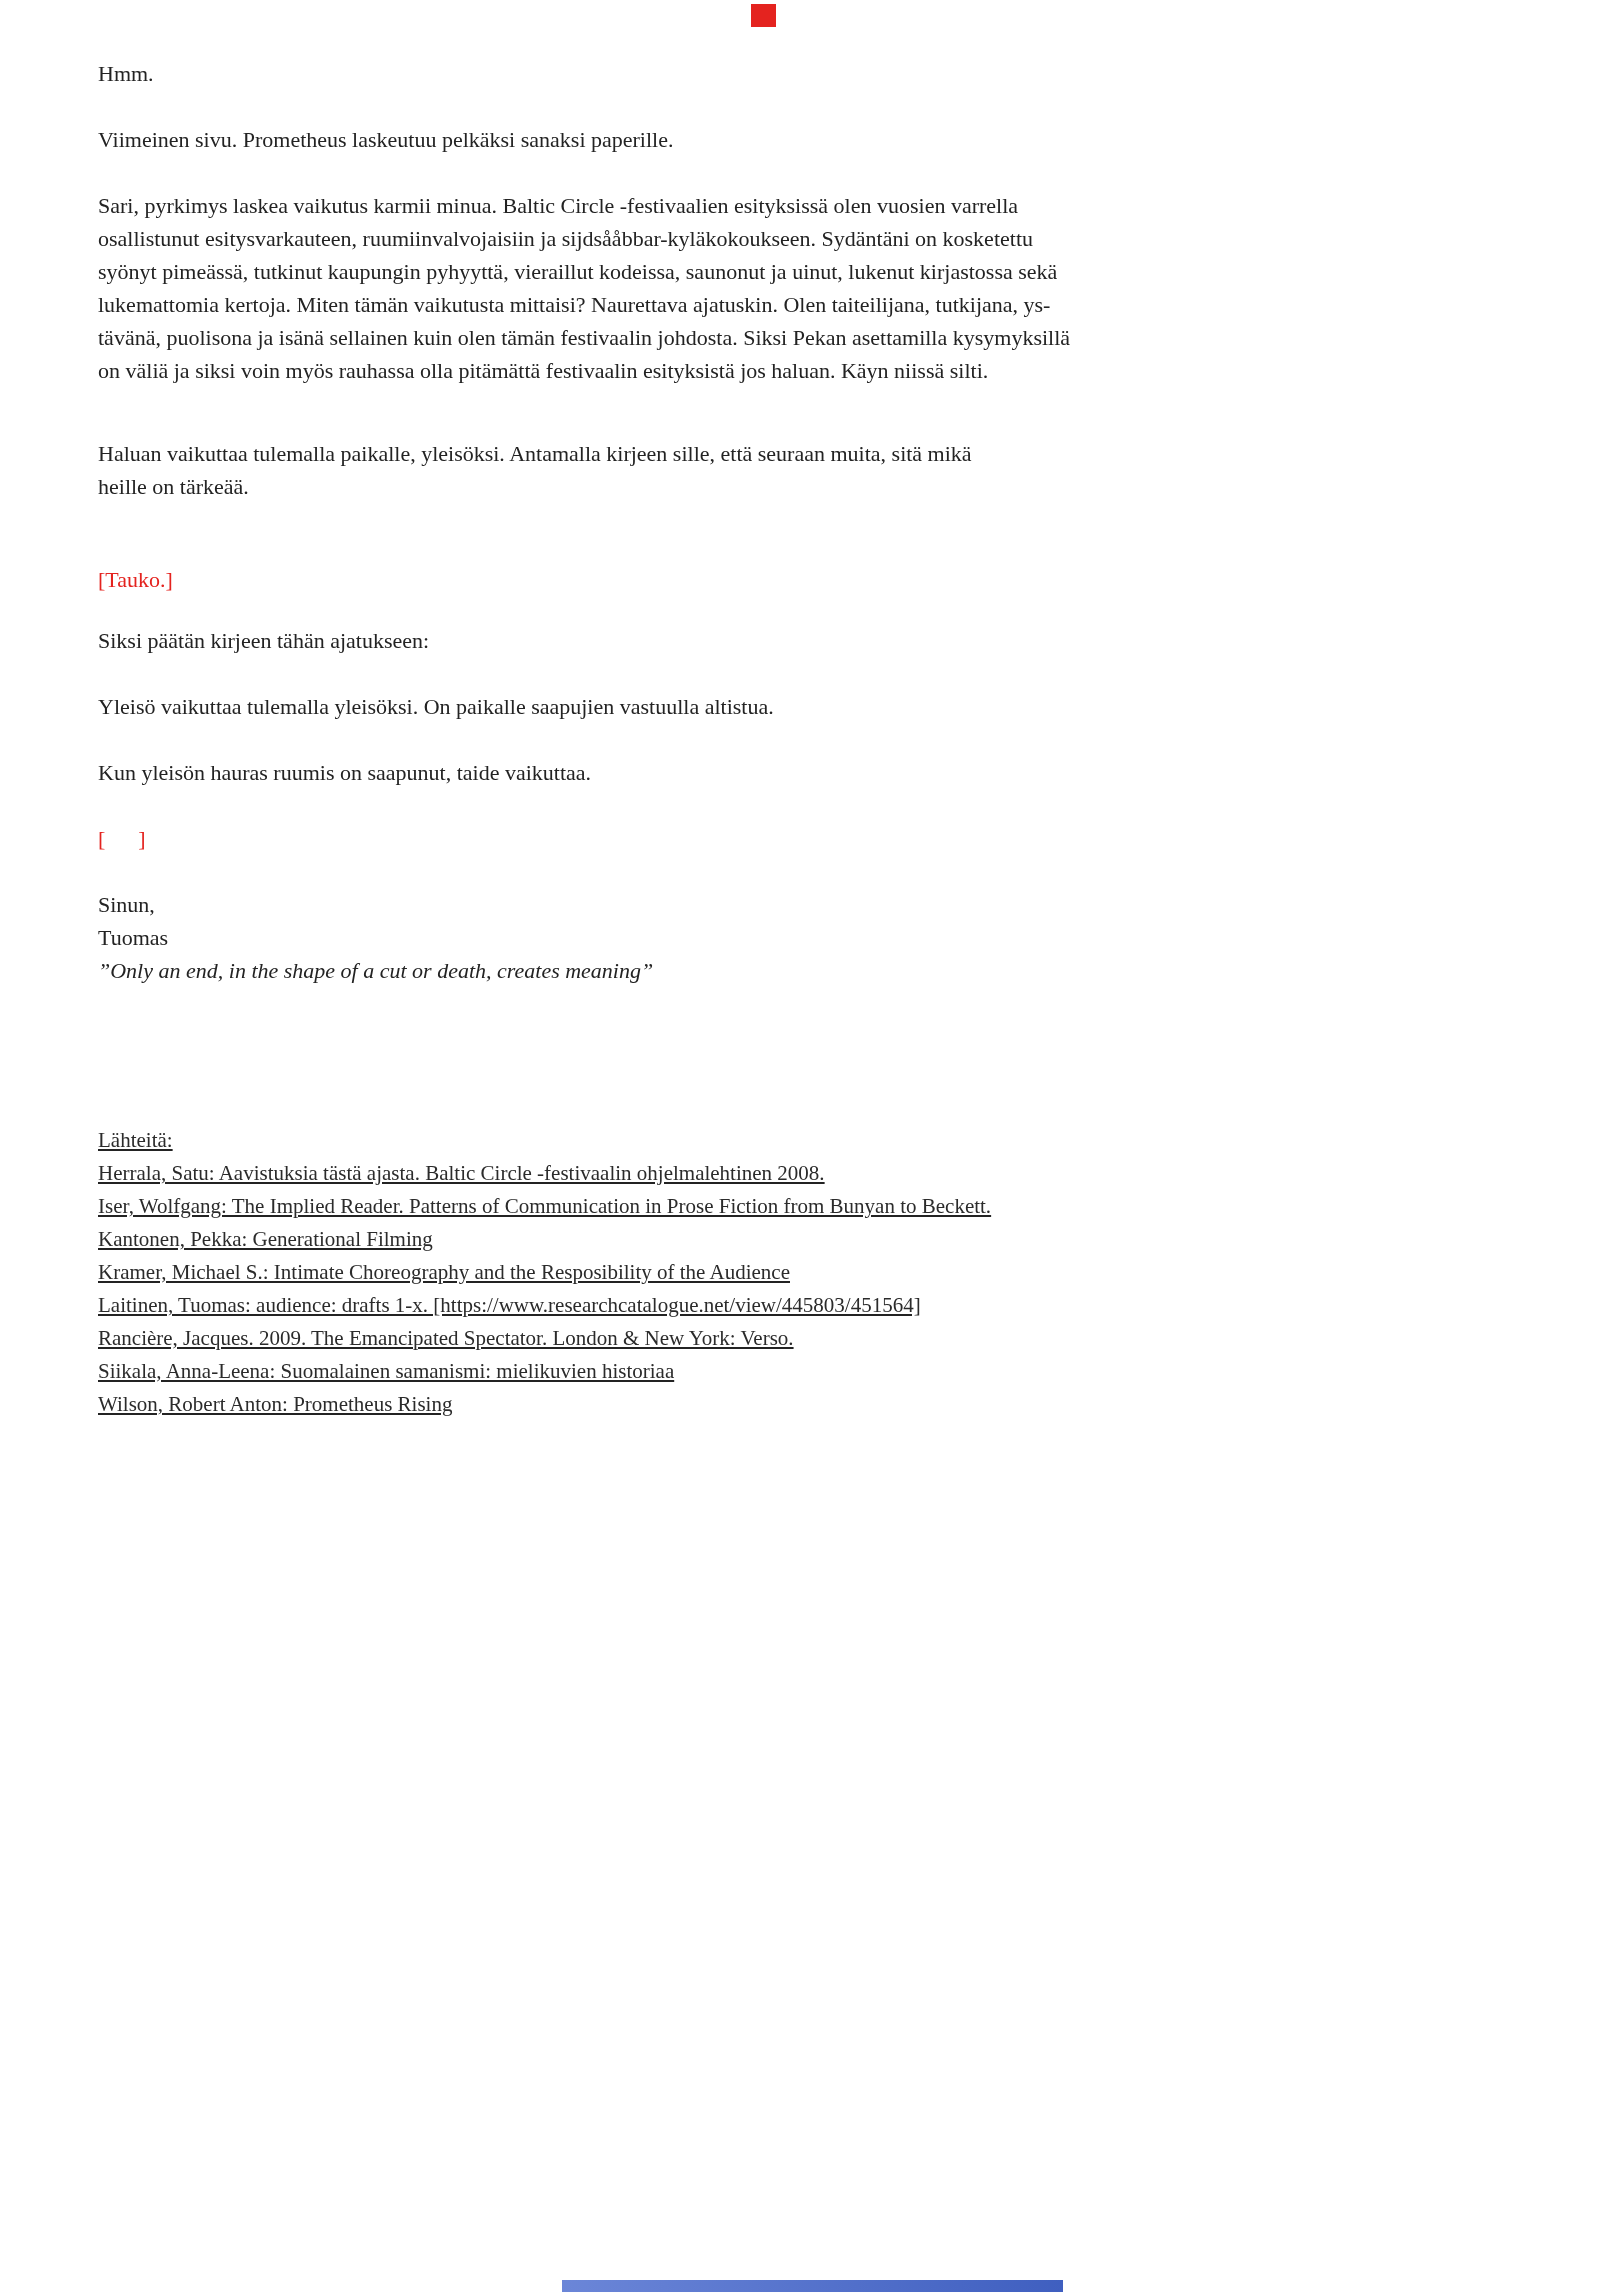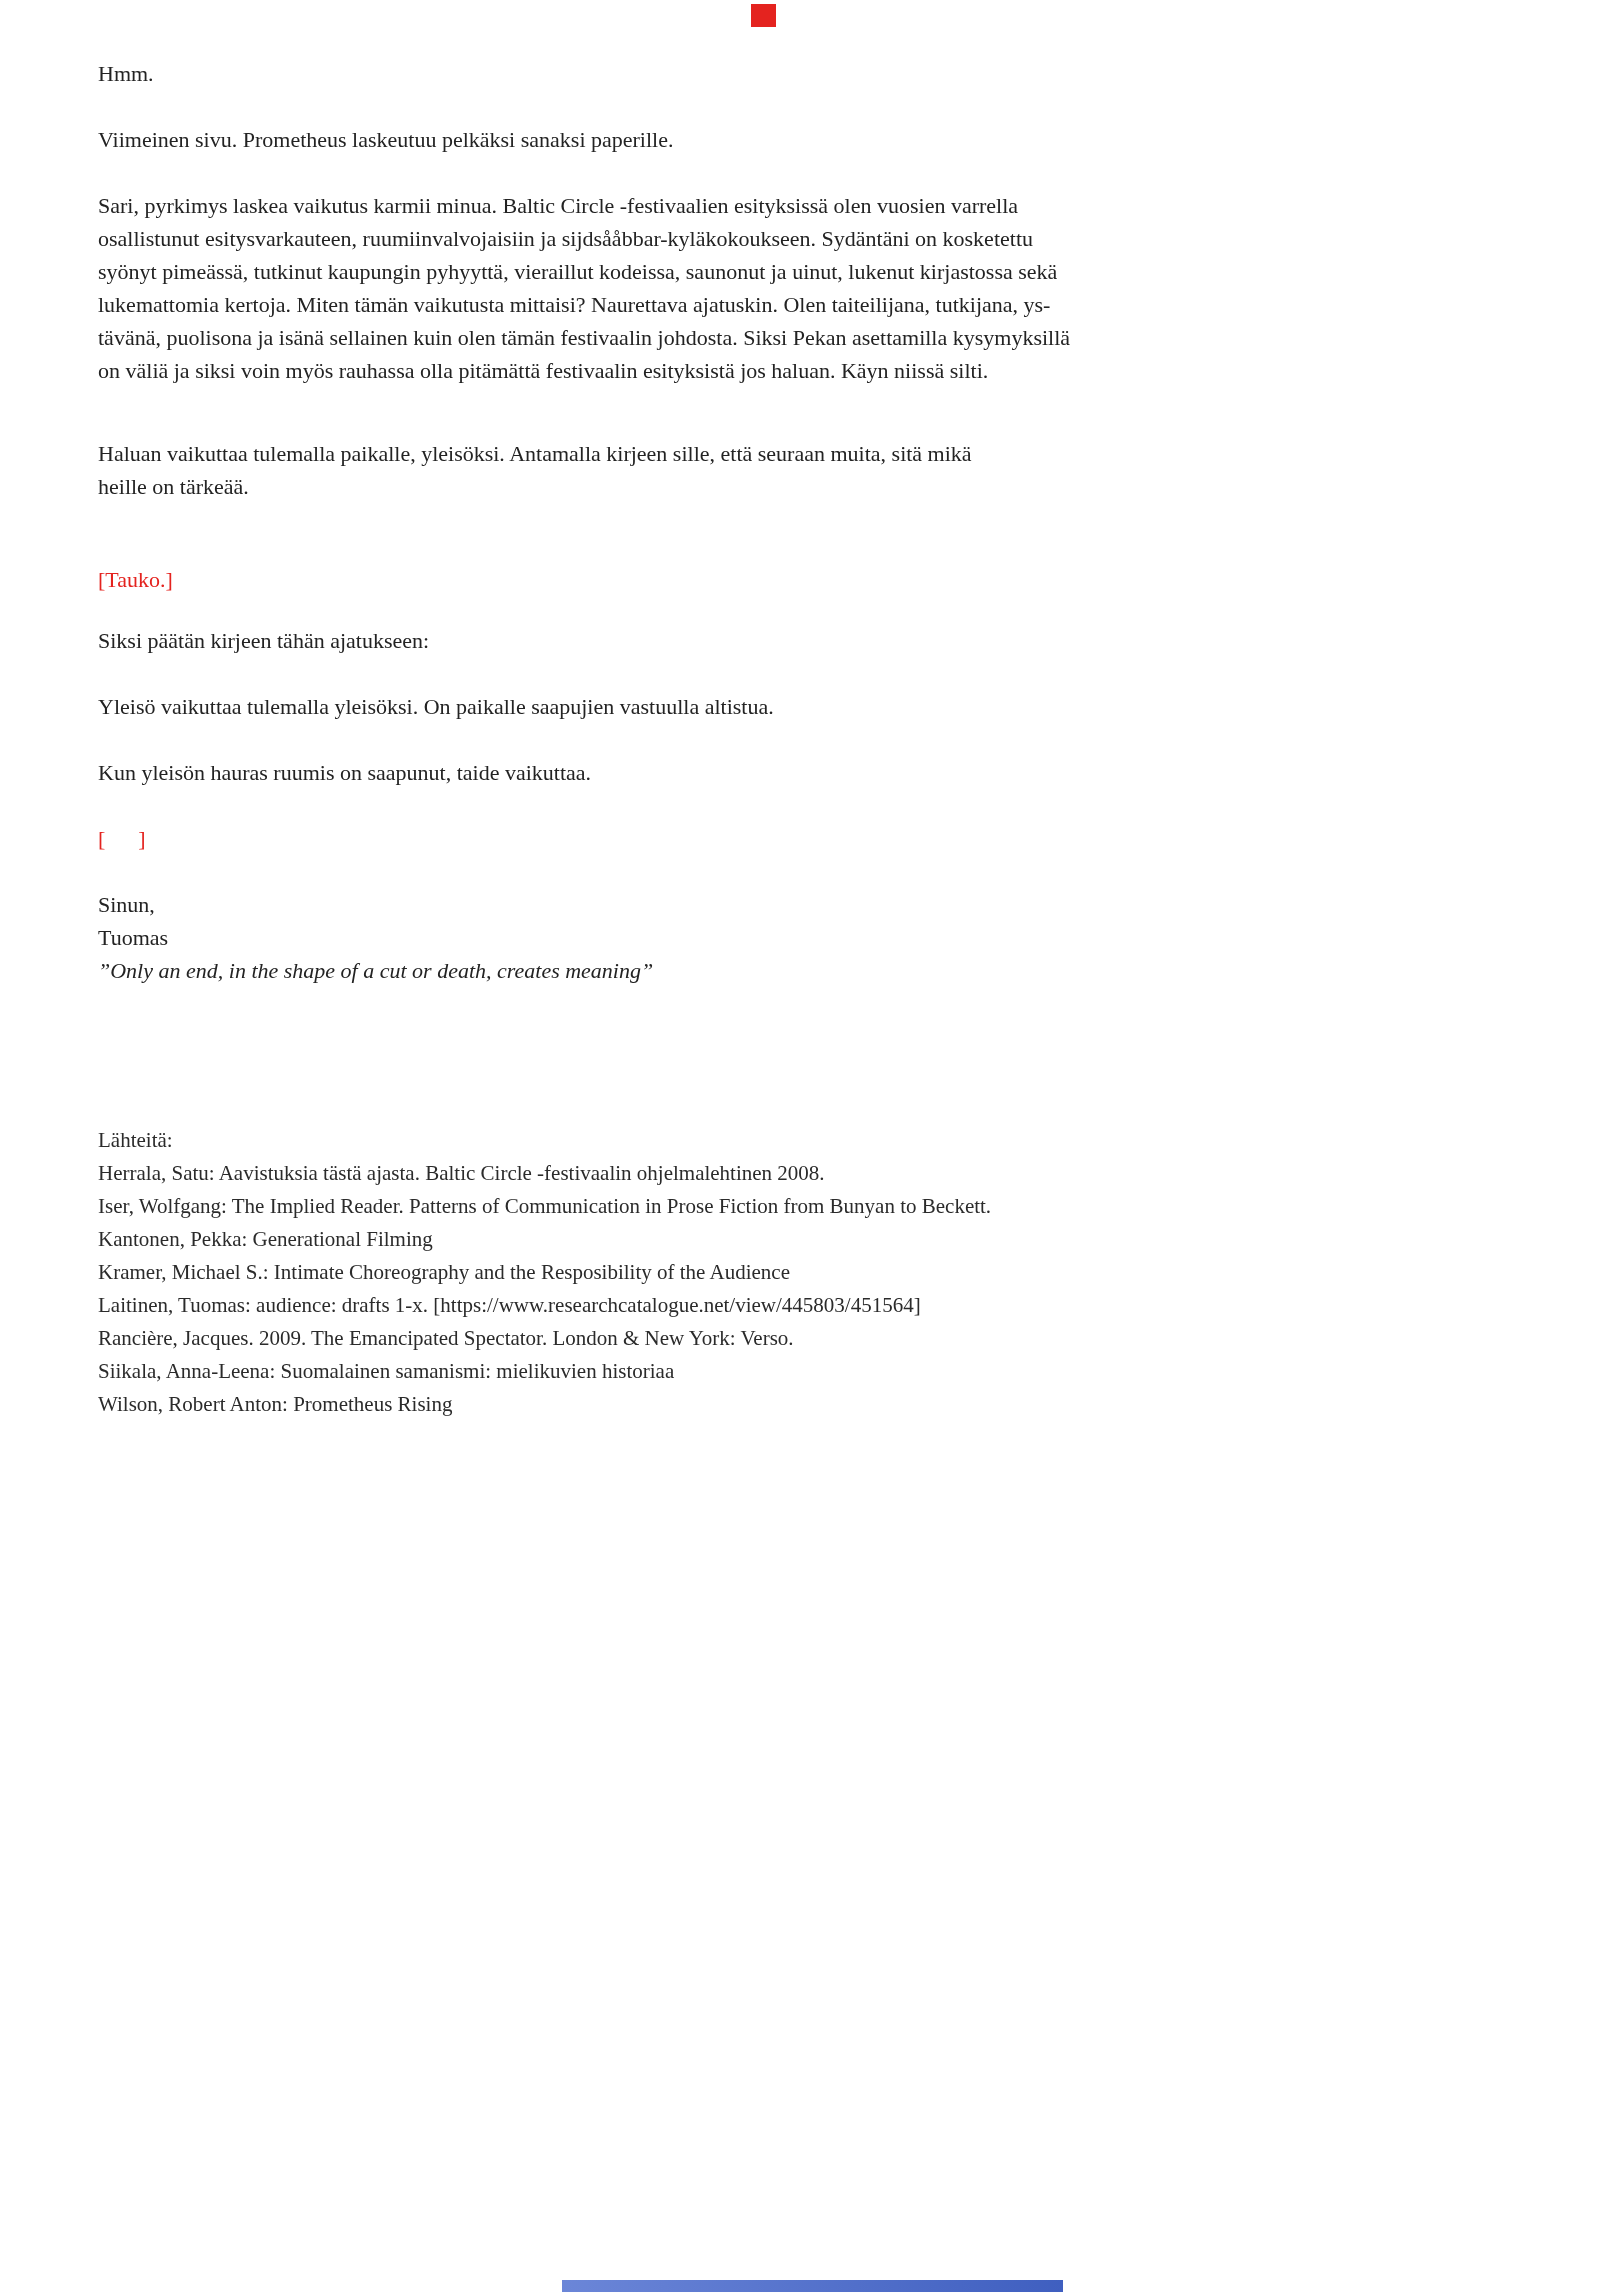--- a/index.html
+++ b/index.html
@@ -38,21 +38,21 @@
     line-height:33px;
     white-space:nowrap;
   }
   .block{margin-bottom:33px;}
   .block.after-sari{margin-bottom:50px;}
   .block.after-haluan{margin-bottom:60px;}
   .block.after-tauko{margin-bottom:28px;}
   .red-text{color:var(--accent-red);}
   .pre{white-space:pre;}
   .quote-line{font-style:italic;}
-  .refs{margin-top:137px;}
+  .refs{margin-top:137px;text-decoration:underline;}
   .ref-line{
     font-size:21px;
     line-height:33px;
     white-space:nowrap;
     color:#2b2b2b;
   }
   .bottom-bar{
     position:absolute;
     left:562px;
     bottom:0;

